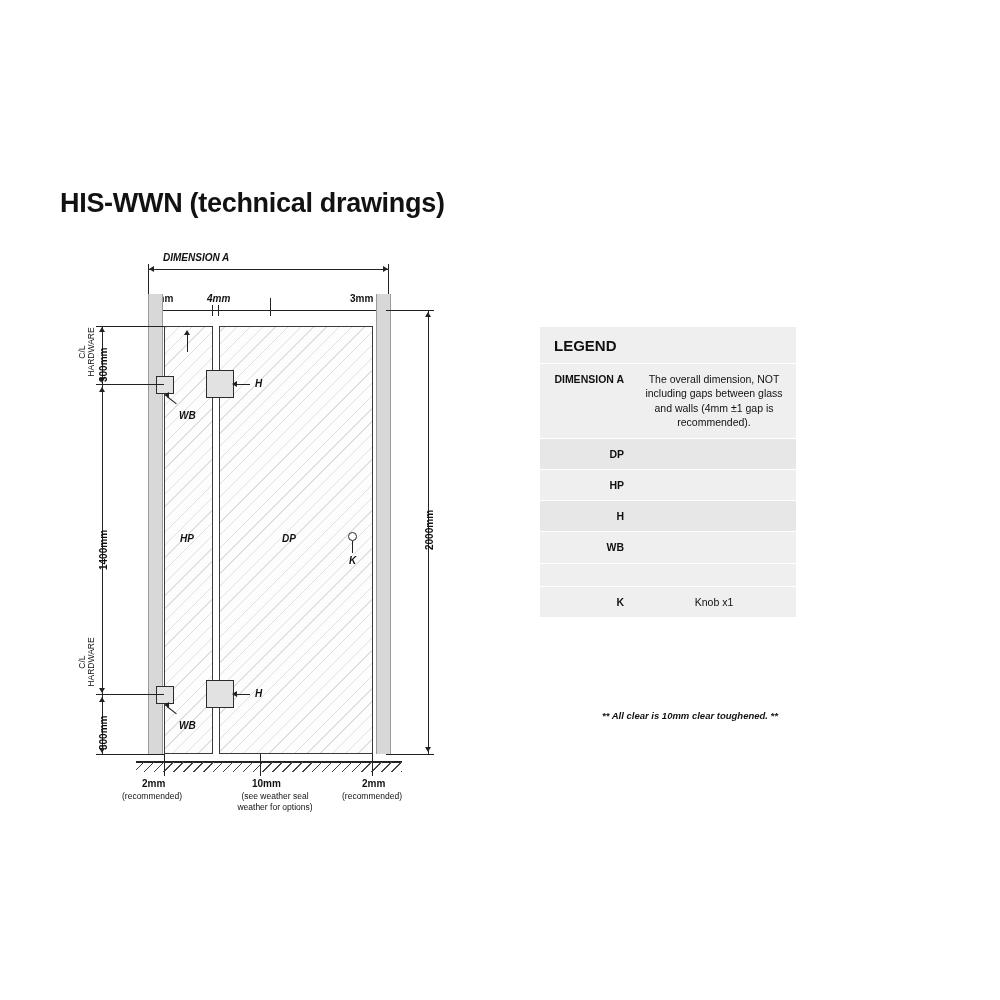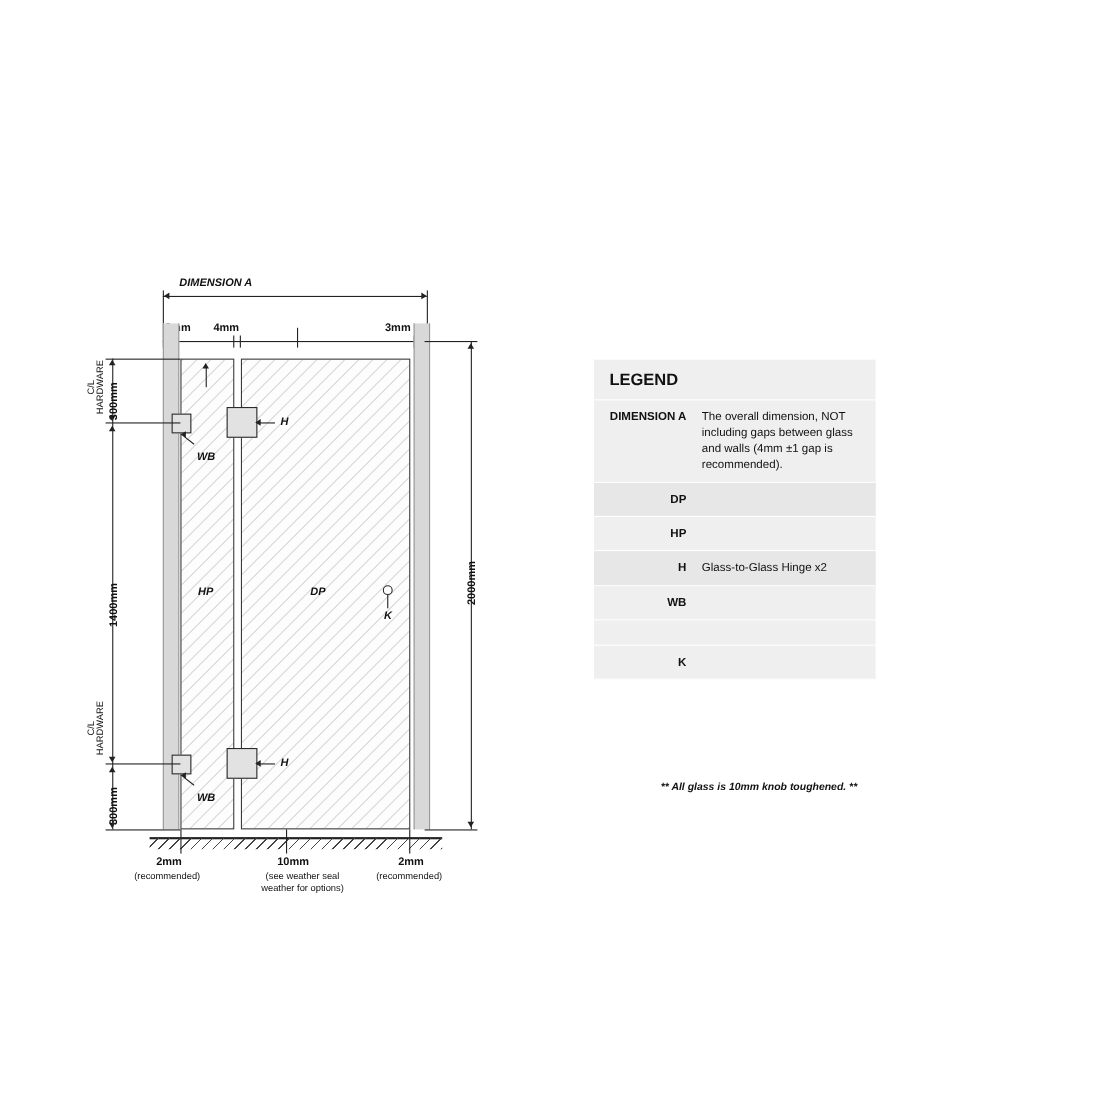--- a/index.html
+++ b/index.html
@@ -151,20 +151,21 @@
     font-weight: bold;
     box-sizing: border-box;
     line-height: 1.35;
   }
   .legend-val {
     flex: 1;
     padding: 8px 6px 8px 6px;
     line-height: 1.38;
     box-sizing: border-box;
     white-space: pre-line;
+    text-align: center;
   }
   .legend-val.wide { white-space: nowrap; }
   .legend-spacer {
     height: 22px;
     border-bottom: 1px solid #ffffff;
   }
   .legend-note {
     position: absolute;
     left: 540px;
     top: 710px;
@@ -173,32 +174,33 @@
     font-size: 9.5px;
     font-style: italic;
     font-weight: bold;
   }
 </style>
 </head>
 <body>
 
 <div class="page">
 
+  <div id="title">HIS-WWN (technical drawings)</div>
 
   <div class="drawing">
 
     <div class="lbl italic bold" style="left:103px; top:2px;">DIMENSION A</div>
     <div class="hline" style="left:88px; top:19px; width:240px;"></div>
     <div class="vline" style="left:88px; top:14px; height:52px;"></div>
     <div class="vline" style="left:328px; top:14px; height:52px;"></div>
     <div class="arrow-left" style="left:89px; top:16px;"></div>
     <div class="arrow-right" style="left:323px; top:16px;"></div>
 
     <div class="lbl bold" style="left:90px; top:43px;">3mm</div>
-    <div class="lbl bold" style="left:134px; top:43px;">4mm</div>
+    <div class="lbl bold" style="left:147px; top:43px;font-style:italic;">4mm</div>
     <div class="lbl bold" style="left:290px; top:43px;">3mm</div>
 
     <div class="hline" style="left:88px; top:60px; width:240px;"></div>
     <div class="vline" style="left:100px; top:55px; height:11px;"></div>
     <div class="vline" style="left:152px; top:55px; height:11px;"></div>
     <div class="vline" style="left:158px; top:55px; height:11px;"></div>
     <div class="vline" style="left:210px; top:48px; height:18px;"></div>
     <div class="vline" style="left:316px; top:55px; height:11px;"></div>
 
     <div class="wall" style="left:88px; top:44px; width:13px; height:460px;"></div>
@@ -298,29 +300,29 @@
     <div class="legend-row alt">
       <div class="legend-key">DP</div>
     </div>
 
     <div class="legend-row">
       <div class="legend-key">HP</div>
     </div>
 
     <div class="legend-row alt">
       <div class="legend-key">H</div>
-      <div class="legend-val">Glass-to-Glass Hinge x2</div>
     </div>
 
     <div class="legend-row">
       <div class="legend-key">WB</div>
     </div>
 
     <div class="legend-spacer"></div>
 
     <div class="legend-row">
       <div class="legend-key">K</div>
+      <div class="legend-val">Knob x1</div>
     </div>
   </div>
 
-  <div class="legend-note">** All glass is 10mm knob toughened. **</div>
+  <div class="legend-note">** All clear is 10mm clear toughened. **</div>
 
 </div>
 
 </body></html>

